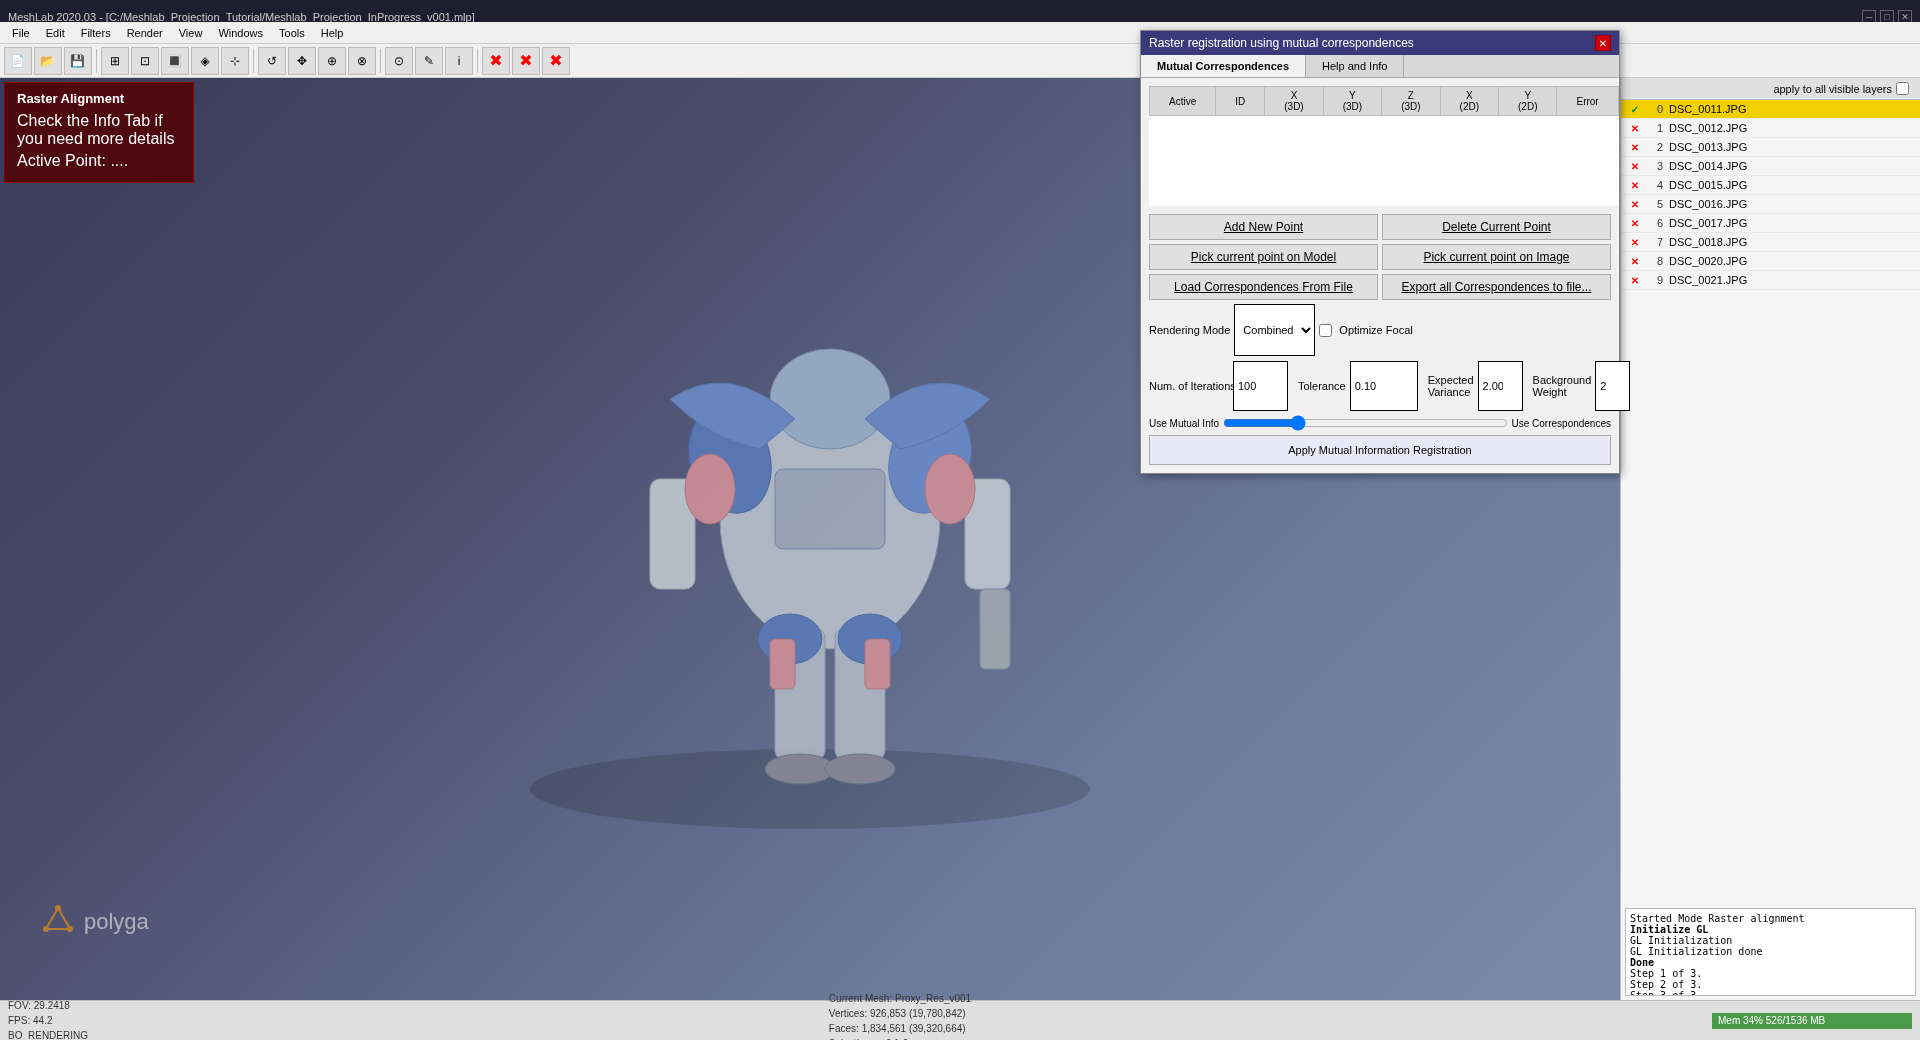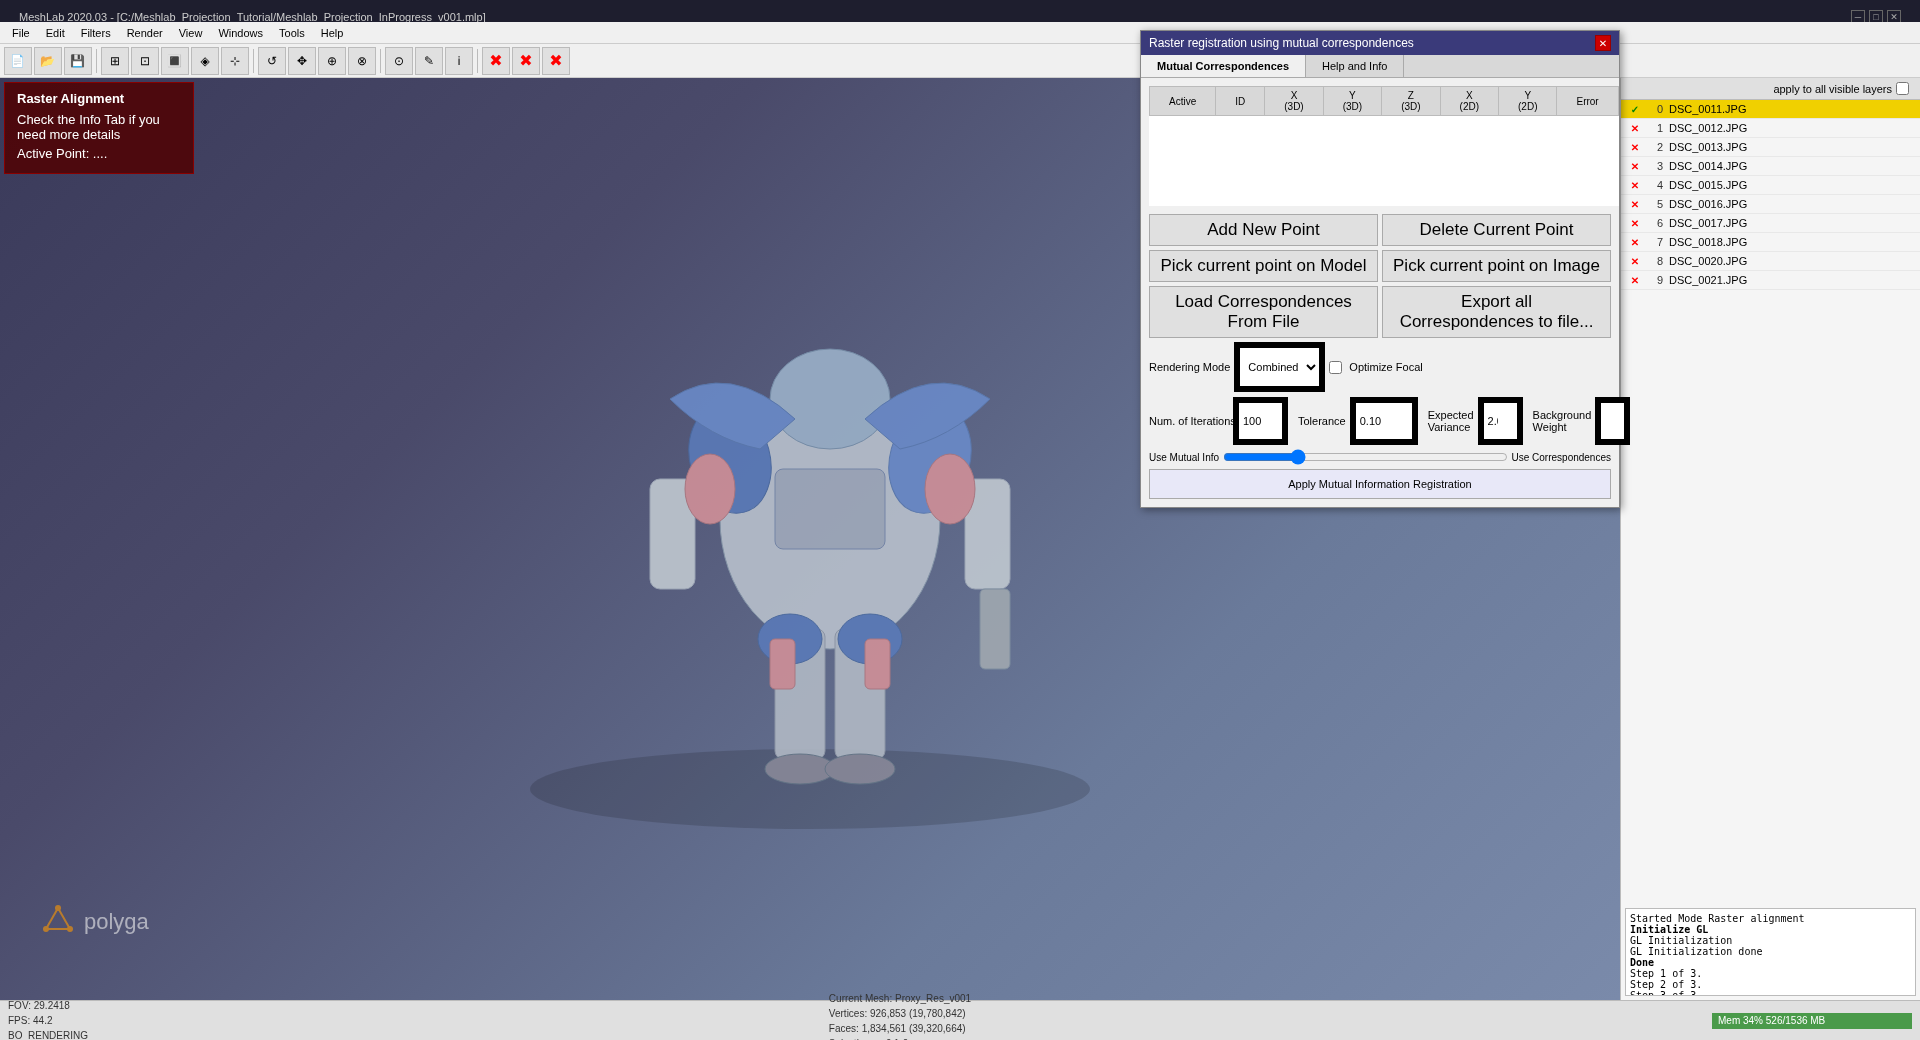--- a/index.html
+++ b/index.html
@@ -13,21 +13,21 @@
       position: relative;
     }
 
     
     #title-bar {
       background: #1e1e2e;
       color: #ccc;
       height: 34px;
       display: flex;
       align-items: center;
-      padding: 0 19px;
+      padding: 0 8px;
       font-size: 11px;
       justify-content: space-between;
       position: absolute;
       top: 0; left: 0; right: 0;
     }
     #title-bar-buttons {
       display: flex;
       gap: 4px;
     }
     #title-bar-buttons span {
@@ -111,21 +111,21 @@
       padding: 8px 12px;
       width: 190px;
       border: 1px solid #800;
     }
     #raster-overlay h3 {
       font-size: 13px;
       font-weight: bold;
       margin-bottom: 6px;
     }
     #raster-overlay p {
-      font-size: 13px;
+      font-size: 16px;
       margin-bottom: 4px;
     }
 
     
     #logo {
       position: absolute;
       bottom: 60px;
       left: 40px;
       display: flex;
       align-items: center;
@@ -252,24 +252,25 @@
       text-align: center;
       font-weight: normal;
     }
 
     
     .dialog-btn {
       background: #e0e0e0;
       border: 1px solid #aaa;
       padding: 5px 10px;
       cursor: pointer;
-      font-size: 17px;
+      font-size: 12px;
       width: 100%;
       text-align: center;
       margin-bottom: 4px;
+      text-decoration: underline;
     }
     .dialog-btn-row {
       display: flex;
       gap: 4px;
       margin-bottom: 4px;
     }
     .dialog-btn-row .dialog-btn {
       margin-bottom: 0;
     }
 
@@ -279,23 +280,23 @@
       align-items: center;
       margin-bottom: 5px;
       gap: 4px;
       font-size: 11px;
     }
     .param-label { 
       white-space: nowrap;
       min-width: 80px;
     }
     select, input[type="text"], input[type="number"] {
-      border: 6px solid #000000;
+      border: 1px solid #000000;
       background: #fff;
-      padding: 12px 4px;
+      padding: 18px 4px;
       font-size: 11px;
     }
     input[type="number"] {
       width: 55px;
     }
     input[type="checkbox"] {
       margin-right: 3px;
     }
 
     

